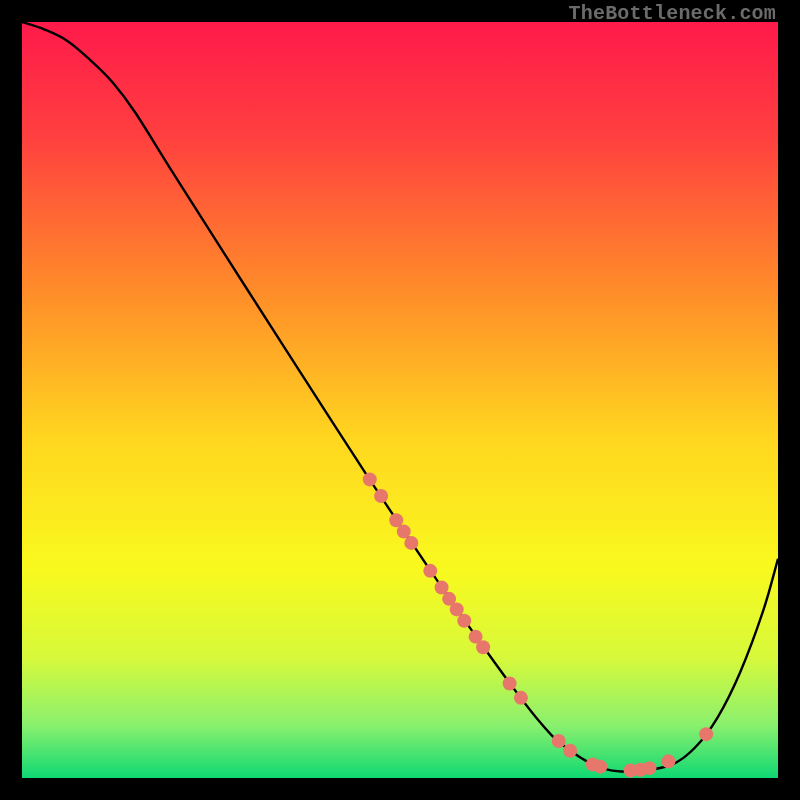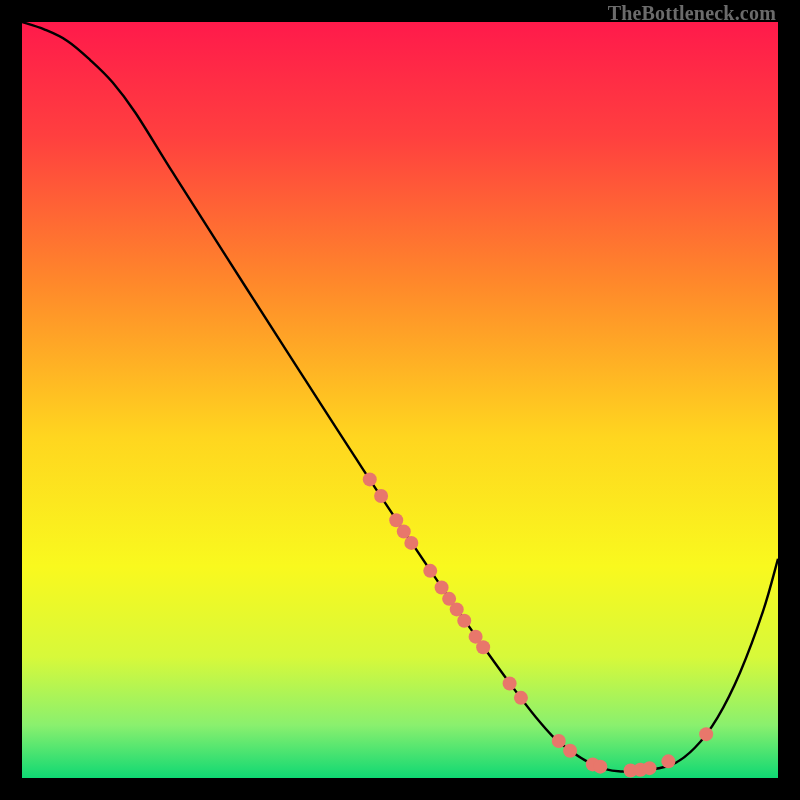--- a/index.html
+++ b/index.html
@@ -22,21 +22,21 @@
     position: absolute;
     left: 0;
     top: 0;
     width: 756px;
     height: 756px;
   }
   .watermark {
     position: absolute;
     top: 2px;
     right: 24px;
-    font-family: Liberation Serif, serif;
+    font-family: Liberation Mono, monospace;
     font-size: 20px;
     font-weight: 600;
     color: #6b6b6b;
     letter-spacing: 0.2px;
   }
 </style>
 </head>
 <body>
 
 <div class="frame">

